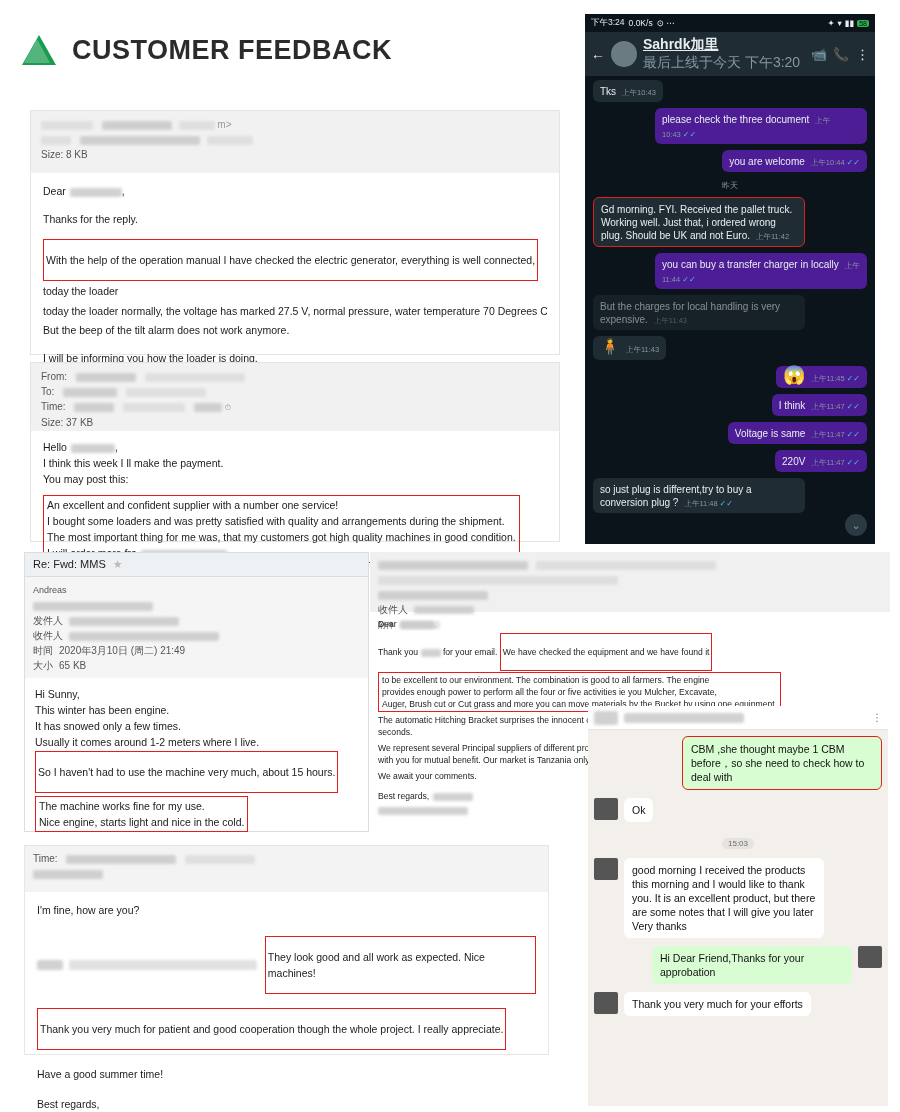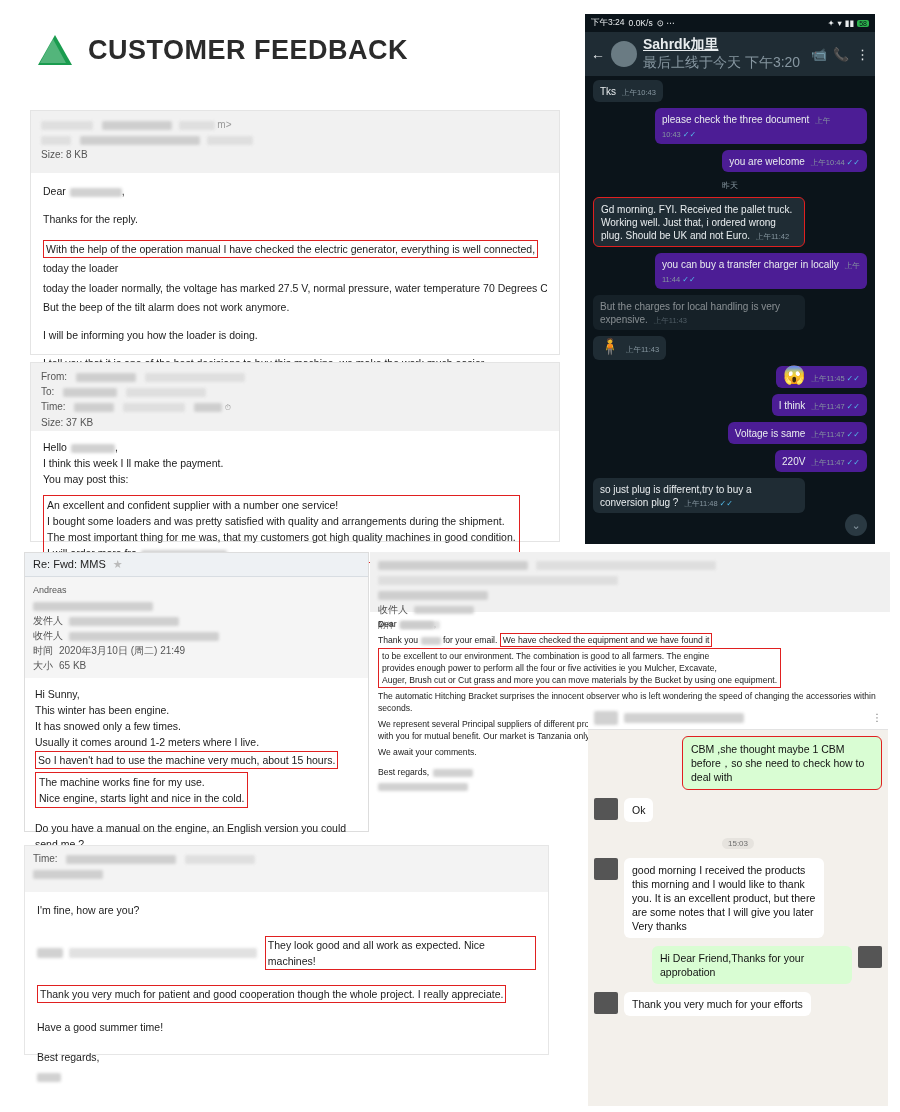--- a/index.html
+++ b/index.html
@@ -7,35 +7,35 @@
     margin: 0; padding: 0;
     width: 900px; height: 1112px;
     background: #ffffff;
     font-family: "Liberation Sans", sans-serif;
     color: #222;
     overflow: hidden;
   }
   .page { position: relative; width: 900px; height: 1112px; background:#fff; }
 
   
-  .header { position: absolute; left: 16px; top: 22px; width: 560px; height: 56px; display: flex; align-items: center; }
+  .header { position: absolute; left: 0; top: 22px; width: 560px; height: 56px; display: flex; align-items: center; }
   .logo-mark { width: 34px; height: 30px; margin-left: 22px; margin-right: 16px; position: relative; }
   .logo-mark .tri1 { position:absolute; left:0; top:0; width:0; height:0;
      border-left: 17px solid transparent; border-right: 17px solid transparent; border-bottom: 30px solid #1a9c4f; }
   .logo-mark .tri2 { position:absolute; left:2px; top:4px; width:0; height:0;
      border-left: 13px solid transparent; border-right: 13px solid transparent; border-bottom: 24px solid #ffffff; opacity:.25; }
   .header-title { font-size: 27px; font-weight: bold; letter-spacing: .5px; color: #2b2b2b; }
 
   
   .card { position: absolute; background: #fff; }
   .blur { background: #c9c9c9; border-radius: 2px; display: inline-block; filter: blur(1.4px); opacity:.85; vertical-align: middle; }
   .blur.light { background:#dcdcdc; }
   .meta-row { font-size: 10px; color: #555; line-height: 15px; white-space: nowrap; }
   .body-txt { font-size: 10.5px; color: #1b1b1b; line-height: 16px; }
-  .redbox { border: 1.6px solid #e02020; display: inline-block; padding: 0 2px; }
+  .redbox { border: 1.6px solid #e02020; display: inline-block; padding: 12px 2px; }
   .redbox-blk { border: 1.6px solid #e02020; padding: 1px 3px; }
 
   
   #email1 { left: 30px; top: 110px; width: 530px; height: 245px; border:1px solid #e4e4e4; }
   #email1 .hd { background:#f1f1f1; height: 62px; padding: 6px 10px 0 10px; }
   #email1 .bd { padding: 10px 12px; }
 
   
   #email2 { left: 30px; top: 362px; width: 530px; height: 180px; border:1px solid #e4e4e4;}
   #email2 .hd { background:#f1f1f1; height: 68px; padding: 6px 10px 0 10px; }

